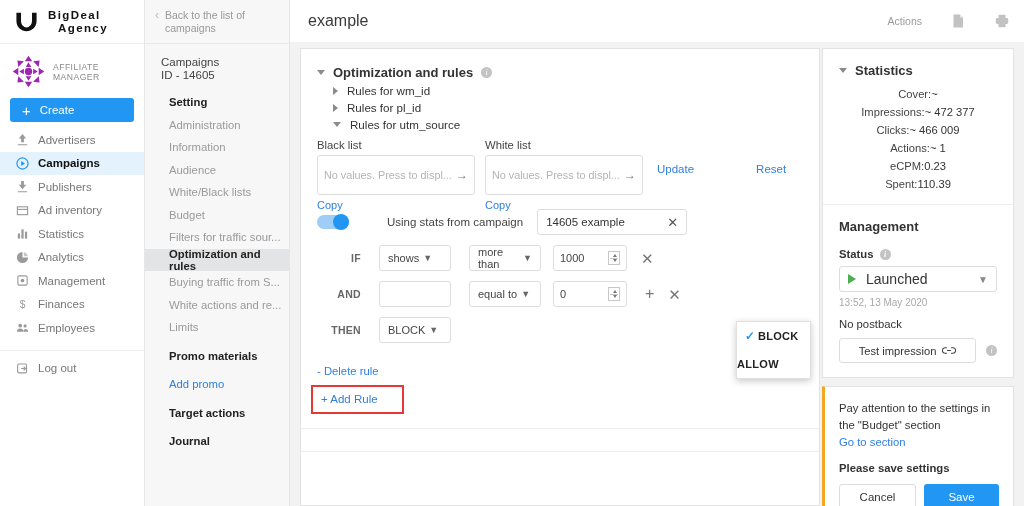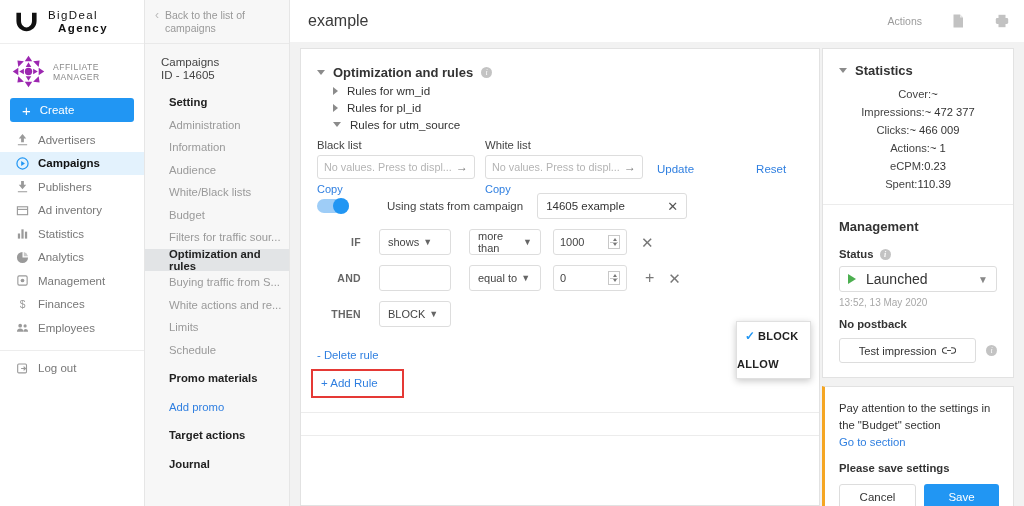--- a/index.html
+++ b/index.html
@@ -12,21 +12,21 @@
   }
   .app { display:flex; width:1024px; height:506px; }
 
   
   .sidebar { width:145px; height:506px; background:#fff; border-right:1px solid #e6e6e6;
              flex:0 0 145px; position:relative; }
   .brand { height:44px; display:flex; align-items:center; gap:9px; padding-left:14px;
            border-bottom:1px solid #eeeeee; }
   .brand-mark { width:25px; height:22px; flex:0 0 25px; }
   .brand-text { line-height:1.12; }
-  .brand-l1 { font-size:11.5px; font-weight:normal; letter-spacing:1.4px; color:#111; }
+  .brand-l1 { font-size:11.5px; font-weight:bold; letter-spacing:1.4px; color:#111; }
   .brand-l2 { font-size:11.5px; font-weight:bold; letter-spacing:1.4px; color:#111; padding-left:10px;}
 
   .acct { padding:9px 10px 0 10px; display:flex; align-items:center; gap:6px; }
   .acct-logo { width:37px; height:37px; flex:0 0 37px; }
   .acct-label { font-size:8.6px; color:#8a8a8a; letter-spacing:.45px; }
 
   .create-btn { margin:8px 10px 6px 10px; height:24px; background:#2196f3; color:#fff;
                 border-radius:3px; display:flex; align-items:center; gap:9px;
                 padding-left:12px; font-size:11.5px; cursor:pointer; }
   .create-plus { font-size:15px; line-height:1; font-weight:300; }
@@ -82,21 +82,21 @@
   .info-dot { width:11px; height:11px; border-radius:50%; background:#c3c3c3; color:#fff;
               font-size:8px; line-height:11px; text-align:center; font-style:italic;
               font-family:"Liberation Serif", serif; flex:0 0 11px; cursor:pointer; }
 
   .rule-head { display:flex; align-items:center; gap:9px; padding-left:32px; margin-top:4px; }
   .rule-head .lbl { font-size:11.6px; color:#333; }
 
   .lists { display:flex; padding-left:16px; margin-top:8px; }
   .list-col { width:168px; }
   .list-col .lbl { font-size:11.3px; color:#444; }
-  .inp { margin-top:4px; height:24px; width:158px; border:1px solid #ddd; border-radius:3px;
+  .inp { margin-top:4px; height:40px; width:158px; border:1px solid #ddd; border-radius:3px;
          background:#fff; display:flex; align-items:center; padding:0 6px; }
   .inp .ph { font-size:10.8px; color:#b4b4b4; flex:1 1 auto; overflow:hidden; white-space:nowrap; }
   .inp .arrow { color:#777; font-size:12px; }
   .copy { font-size:11px; color:#2f7fe0; margin-top:4px; cursor:pointer; }
   .lnk-btn { font-size:11.5px; color:#2f7fe0; cursor:pointer; padding-top:24px; }
   .u-upd { margin-left:4px; }
   .u-res { margin-left:62px; }
 
   .statsrow { display:flex; align-items:center; padding-left:16px; margin-top:-2px; }
   .toggle { width:32px; height:14px; border-radius:7px; background:#9ecdf7; position:relative;
@@ -161,21 +161,21 @@
   .mgmt-title { font-size:13px; font-weight:bold; color:#333; }
   .field-lbl { display:flex; align-items:center; gap:6px; font-size:11.3px; font-weight:bold;
                color:#333; margin-top:14px; }
   .status-sel { margin-top:6px; height:26px; border:1px solid #ddd; border-radius:3px;
                 display:flex; align-items:center; padding:0 8px; cursor:pointer; }
   .play { width:0; height:0; border-top:5px solid transparent; border-bottom:5px solid transparent;
           border-left:8px solid #4caf50; flex:0 0 8px; }
   .status-sel .v { font-size:14px; color:#333; margin-left:10px; flex:1 1 auto; }
   .status-sel .cv { color:#888; font-size:10px; }
   .ts { font-size:10px; color:#a8a8a8; margin-top:5px; }
-  .pb { font-size:11.3px; font-weight:bold; color:#333; margin-top:10px; }
+  .pb { font-size:11.3px; font-weight:normal; color:#333; margin-top:10px; }
   .test-row { display:flex; align-items:center; gap:10px; margin-top:8px; }
   .test-btn { flex:1 1 auto; height:25px; border:1px solid #ddd; border-radius:3px;
               display:flex; align-items:center; justify-content:center; gap:6px;
               font-size:11.2px; color:#333; cursor:pointer; background:#fff; }
 
   .warn { background:#fff; border:1px solid #e2e2e2; border-left:3px solid #f5a623;
           margin-top:8px; padding:13px 14px 14px 14px; }
   .warn-t { font-size:11.3px; color:#333; line-height:1.5; }
   .warn-lnk { font-size:11.3px; color:#2f7fe0; margin-top:2px; cursor:pointer; }
   .warn-save { font-size:11.3px; color:#333; font-weight:bold; margin-top:14px; }
@@ -364,23 +364,20 @@
           <span>Optimization and rules</span>
         </div>
       <div class="sub-item">
           <span>Buying traffic from S...</span>
         </div>
       <div class="sub-item">
           <span>White actions and re...</span>
         </div>
       <div class="sub-item">
           <span>Limits</span>
-        </div>
-      <div class="sub-item">
-          <span>Schedule</span>
         </div>
       <div class="sub-item bold mt">
           <span>Promo materials</span>
         </div>
       <div class="sub-item link mt">
           <span>Add promo</span>
         </div>
       <div class="sub-item bold mt">
           <span>Target actions</span>
         </div>

